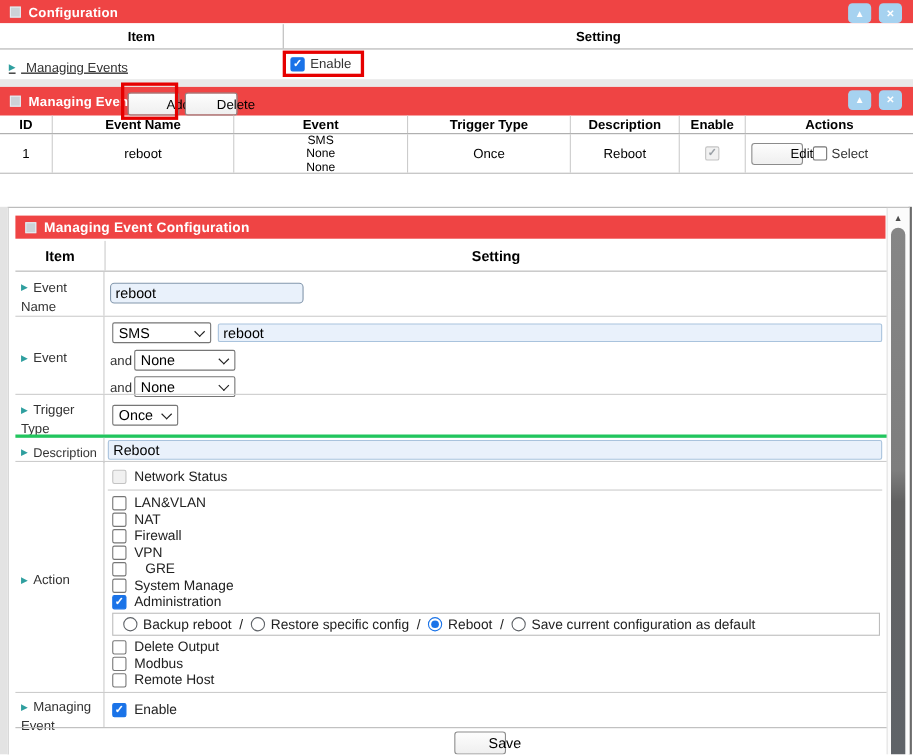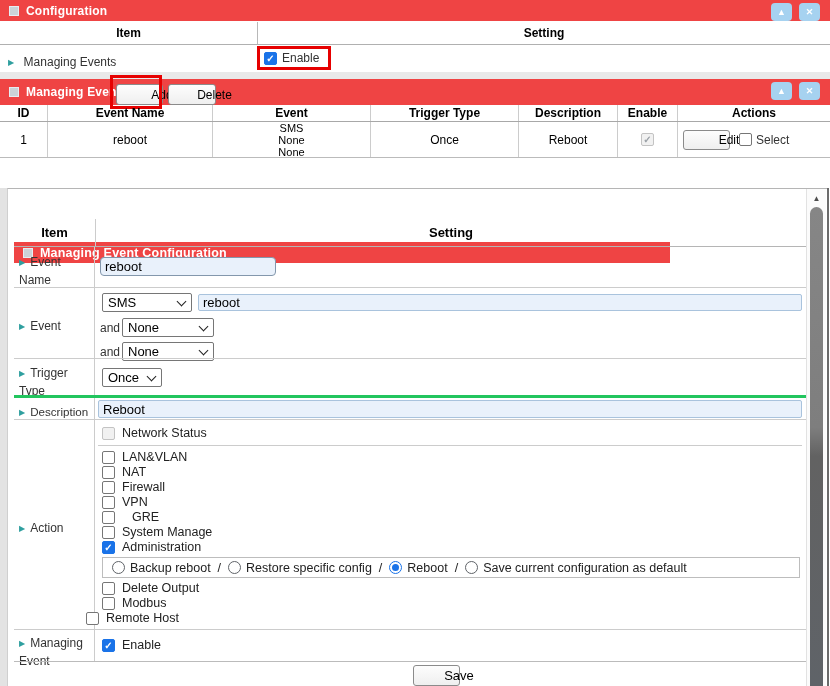--- a/index.html
+++ b/index.html
@@ -60,21 +60,21 @@
 <div class="abs winbtn" style="left:799px;top:3px;">
     <span>✕</span>
   </div>
 
 <div class="abs" style="left:0;top:22px;width:830px;height:23px;border-bottom:1px solid #b0b0b0;box-sizing:border-box;">
   <div class="abs cellc bold" style="left:0;top:0;width:258px;height:22px;border-right:1px solid #b8b8b8;font-size:12px;">Item</div>
   <div class="abs cellc bold" style="left:258px;top:0;width:572px;height:22px;font-size:12px;">Setting</div>
 </div>
 
 <div class="abs" style="left:0;top:45px;width:830px;height:27px;">
-  <div class="abs" style="left:8px;top:7px;">
+  <div class="abs" style="left:8px;top:7px;text-decoration:underline;">
     <span class="bullet">▶</span>
     <span class="lbl">Managing Events</span>
   </div>
   <div class="abs redbox" style="left:257px;top:1px;width:74px;height:24px;display:flex;align-items:center;padding-left:4px;">
     <span class="cb checked">
         <span class="mark">✓</span>
       </span>
     <span class="lbl" style="margin-left:5px;">Enable</span>
   </div>
 </div>
@@ -127,21 +127,21 @@
     <span class="cb" style="margin-left:9px;"></span>
     <span class="lbl" style="margin-left:4px;">Select</span>
   </div>
 </div>
 
 <div class="abs" style="left:0;top:188px;width:7px;height:498px;background:#e3e3e3;"></div>
 <div class="abs" style="left:826px;top:188px;width:3px;height:498px;background:#6b6b6b;"></div>
 
 <div class="abs" style="left:7px;top:188px;width:819px;height:498px;border-top:1px solid #b5b5b5;border-left:1px solid #cfcfcf;background:#fff;box-sizing:content-box;">
 
-  <div class="abs hdr" style="left:6px;top:7px;width:656px;height:21px;margin-top:46px;">
+  <div class="abs hdr" style="left:6px;top:7px;width:791px;height:21px;">
     <span class="sq"></span>
     <span class="t" style="font-size:12.5px;">Managing Event Configuration</span>
   </div>
 
   <div class="abs" style="left:798px;top:0;width:20px;height:497px;background:#fbfbfb;border-left:1px solid #e2e2e2;box-sizing:border-box;">
     <div class="abs cellc" style="left:0;top:2px;width:19px;height:14px;color:#4d4d4d;font-size:8px;">▲</div>
     <div class="abs" style="left:3px;top:18px;width:13px;height:479px;border-radius:7px 7px 0 0;background:linear-gradient(180deg,#868686 0%,#7e7e7e 46%,#626262 52%,#5f6368 100%);"></div>
   </div>
 
   <div class="abs" style="left:6px;top:30px;width:792px;height:467px;">
@@ -253,21 +253,21 @@
       </div>
 
       <div class="abs crow" style="left:88px;top:161px;">
         <span class="cb"></span>
         <span>Delete Output</span>
       </div>
       <div class="abs crow" style="left:88px;top:176px;">
         <span class="cb"></span>
         <span>Modbus</span>
       </div>
-      <div class="abs crow" style="left:72px;top:191px;align-items:flex-end;">
+      <div class="abs crow" style="left:88px;top:191px;align-items:flex-end;">
         <span class="cb"></span>
         <span>Remote Host</span>
       </div>
     </div>
 
     <div class="abs" style="left:0;top:410px;width:792px;height:32px;border-top:1px solid #ccc;box-sizing:border-box;">
       <div class="abs" style="left:0;width:81px;height:31px;border-right:1px solid #ccc;padding:3px 0 0 5px;box-sizing:border-box;">
         <span class="bullet">▶</span><span class="lbl">Managing Event</span>
       </div>
       <div class="abs crow" style="left:88px;top:8px;">

